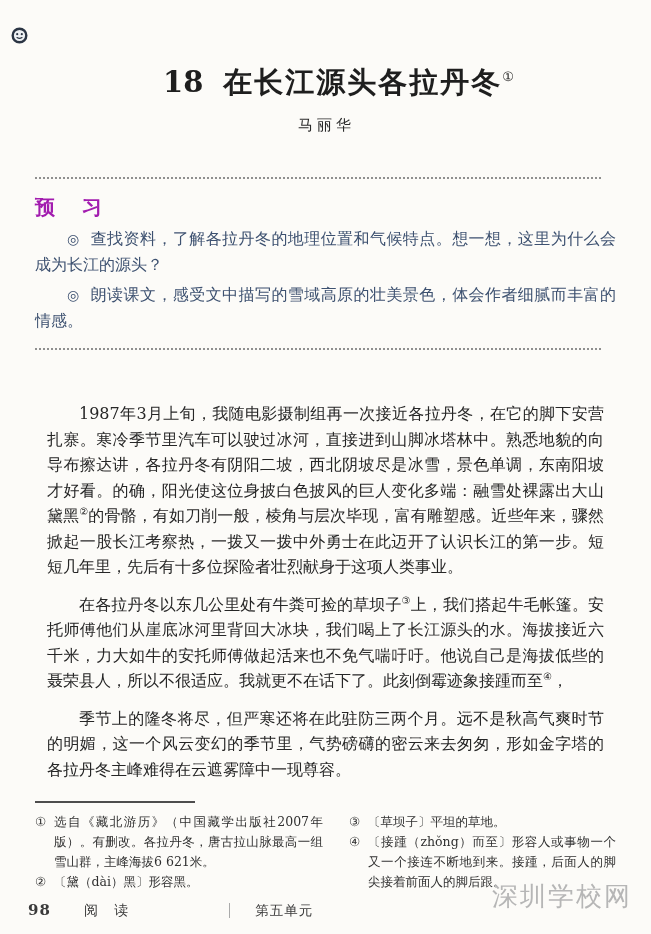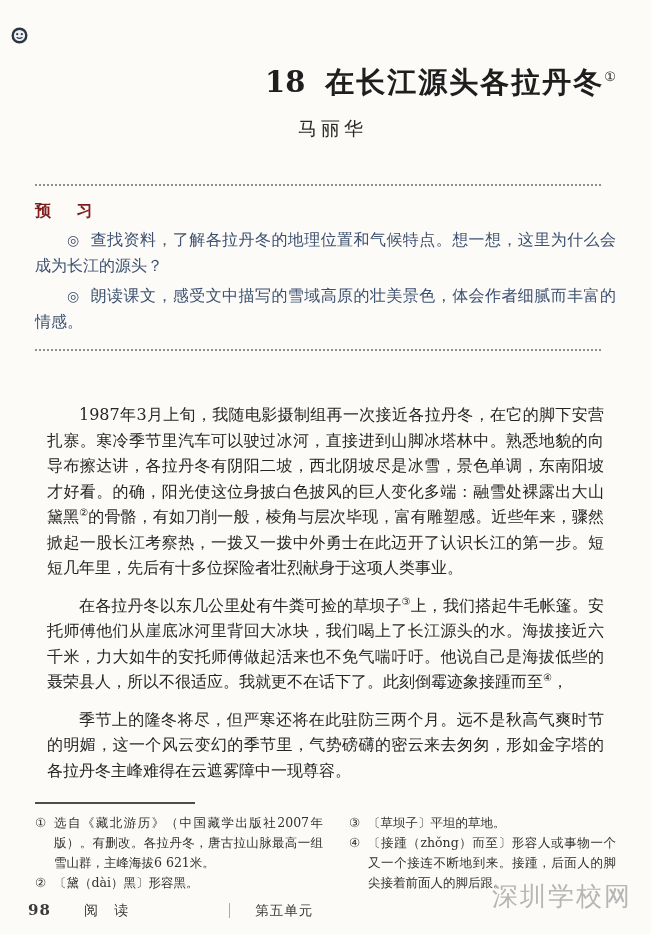--- a/index.html
+++ b/index.html
@@ -12,44 +12,44 @@
     color:#2d2d2d;
   }
   .content{margin-left:35px;width:581px;}
 
   
   .corner-icon{position:absolute;left:11px;top:27px;width:17px;height:17px;}
 
   
   .title-line{
     margin:0;padding-top:66px;padding-left:128px;
-    text-align:right;
+    text-align:left;
     font-size:29px;font-weight:700;color:#1e1e1e;
     letter-spacing:2px;line-height:1.15;
   }
   .lesson-no{margin-right:20px;letter-spacing:0;}
   .title-sup{font-size:13px;vertical-align:super;font-weight:400;letter-spacing:0;}
   .author-line{
     margin:0;margin-top:17px;padding-left:263px;
-    font-size:19px;color:#2a2a2a;letter-spacing:4px;
+    font-size:15px;color:#2a2a2a;letter-spacing:4px;
   }
 
   
   .dotted{
     height:0;border:0;
     border-bottom:2px dotted #8f8f8f;
     margin:0;width:566px;
   }
   .dotted-top{margin-top:42px;}
   .dotted-bottom{margin-top:15px;}
 
   
   .preview-heading{
     margin:0;margin-top:15px;
-    font-size:16px;font-weight:700;color:#7f1d1d;
+    font-size:20px;font-weight:700;color:#a21caf;
     letter-spacing:10px;
   }
   .preview-item{
     margin:0;margin-top:5px;
     font-size:16px;line-height:25px;color:#3d5170;
     text-align:justify;text-indent:2em;
   }
   .preview-item .dot{margin-right:11px;font-size:14px;}
 
   

